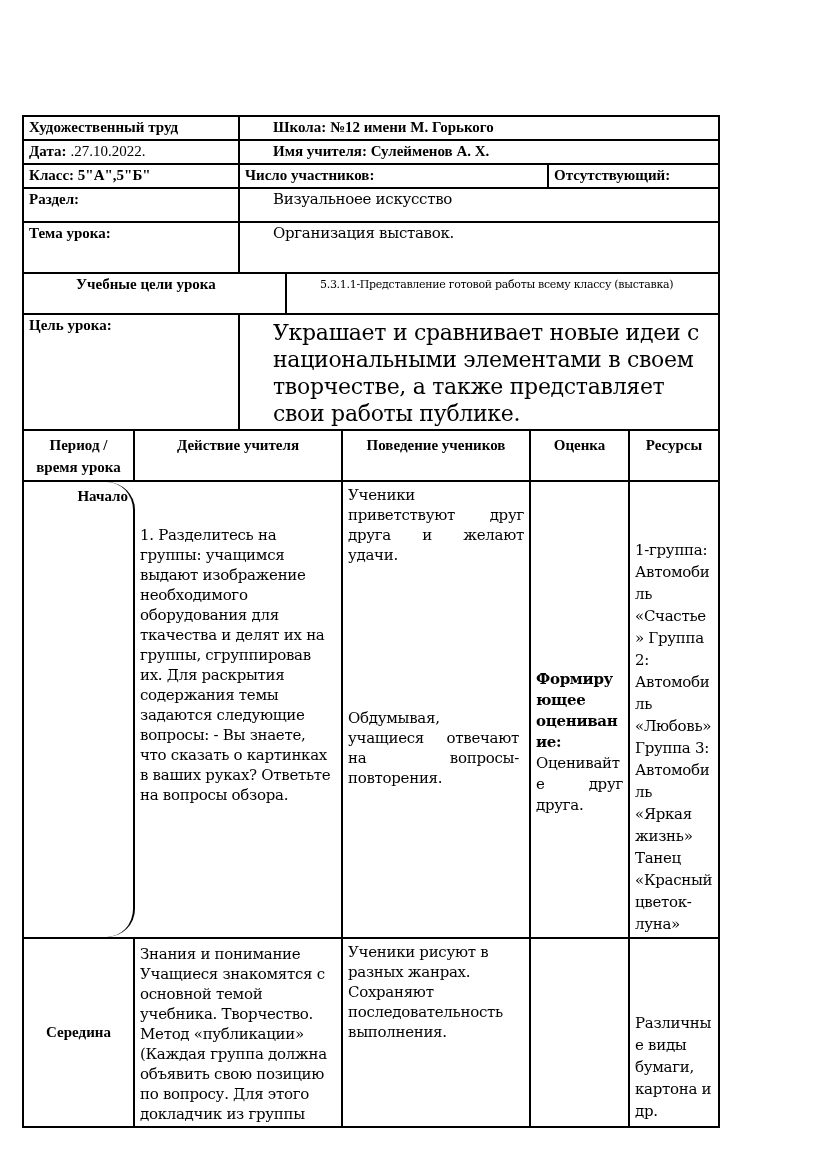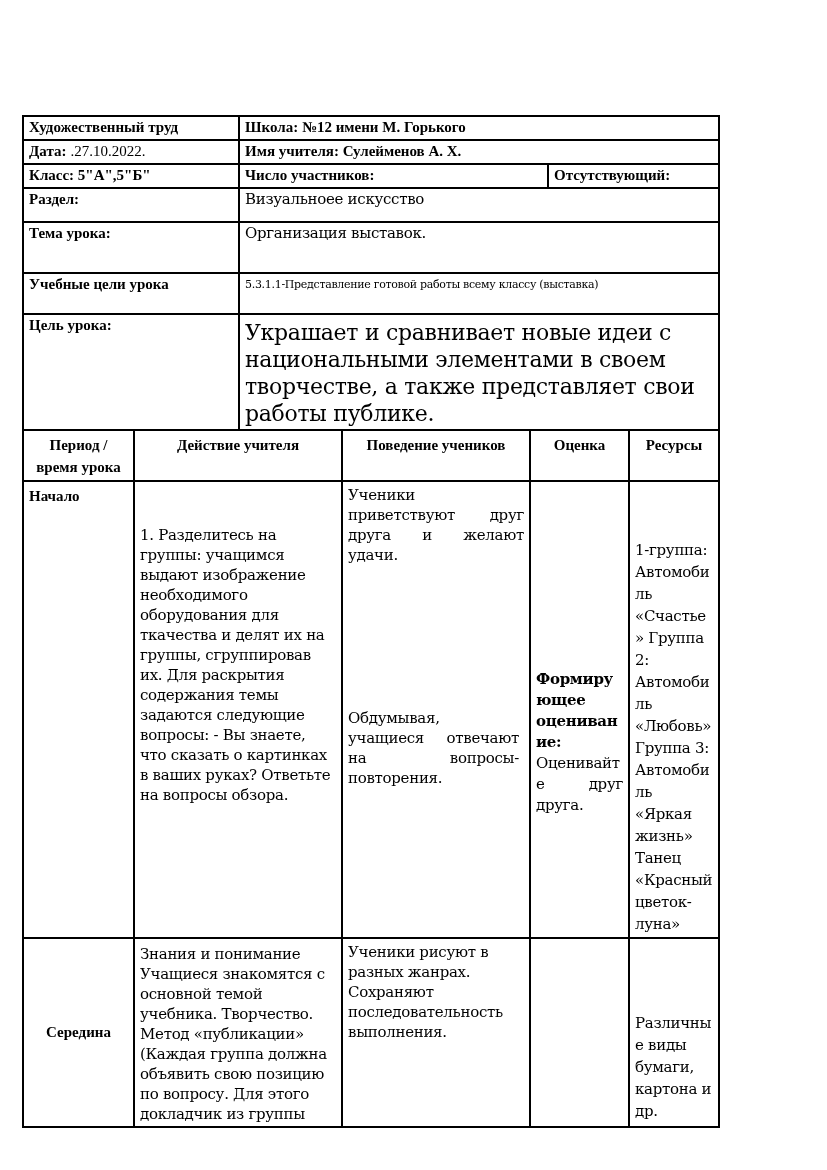--- a/index.html
+++ b/index.html
@@ -26,21 +26,21 @@
     border: 2px solid #000000;
     box-sizing: border-box;
     background: #ffffff;
   }
   .row {
     display: grid;
     border-bottom: 2px solid #000000;
     box-sizing: border-box;
   }
   .row:last-child { border-bottom: none; }
-  .cols-2 { grid-template-columns: 216px 1fr; }
+  .cols-2 { grid-template-columns: 216px 1fr; gap: 28px; }
   .cols-3 { grid-template-columns: 216px 309px 1fr; }
   .cols-1 { grid-template-columns: 1fr; }
   .cols-5 { grid-template-columns: 111px 208px 188px 99px 1fr; }
   .cell {
     border-right: 2px solid #000000;
     box-sizing: border-box;
     padding: 1px 5px 2px 5px;
     font-size: 15px;
     line-height: 19px;
     overflow: hidden;
@@ -52,21 +52,21 @@
     font-family: "DejaVu Serif", "Liberation Serif", serif;
     font-weight: normal;
     letter-spacing: -0.3px;
   }
   
   .h-r1 { min-height: 19px; }
   .h-r2 { min-height: 18px; }
   .h-r3 { min-height: 18px; }
   .h-r4 { min-height: 34px; }
   .h-r5 { min-height: 51px; }
-  .h-r6 { min-height: 41px; }
+  .h-r6 { min-height: 41px; padding-left: 47px; }
   .h-r7 { min-height: 88px; }
   .h-r8 { min-height: 19px; }
   .h-r9 { min-height: 50px; }
   .h-r10 { min-height: 426px; }
   .h-r11 { min-height: 171px; }
 
   .goal-text {
     font-size: 22px;
     line-height: 27px;
     padding-top: 4px;
@@ -77,22 +77,23 @@
     font-weight: bold;
   }
   .hdr {
     font-weight: bold;
     text-align: center;
     line-height: 22px;
     padding-top: 3px;
   }
   .period-cell {
     font-weight: bold;
-    text-align: left;
+    text-align: right;
     padding-top: 5px;
+    border-radius: 28px;
   }
   .period-cell-mid {
     font-weight: bold;
     text-align: center;
     display: flex;
     flex-direction: column;
     justify-content: center;
   }
   .teacher-cell .content, .students-cell .content {
     line-height: 20px;

